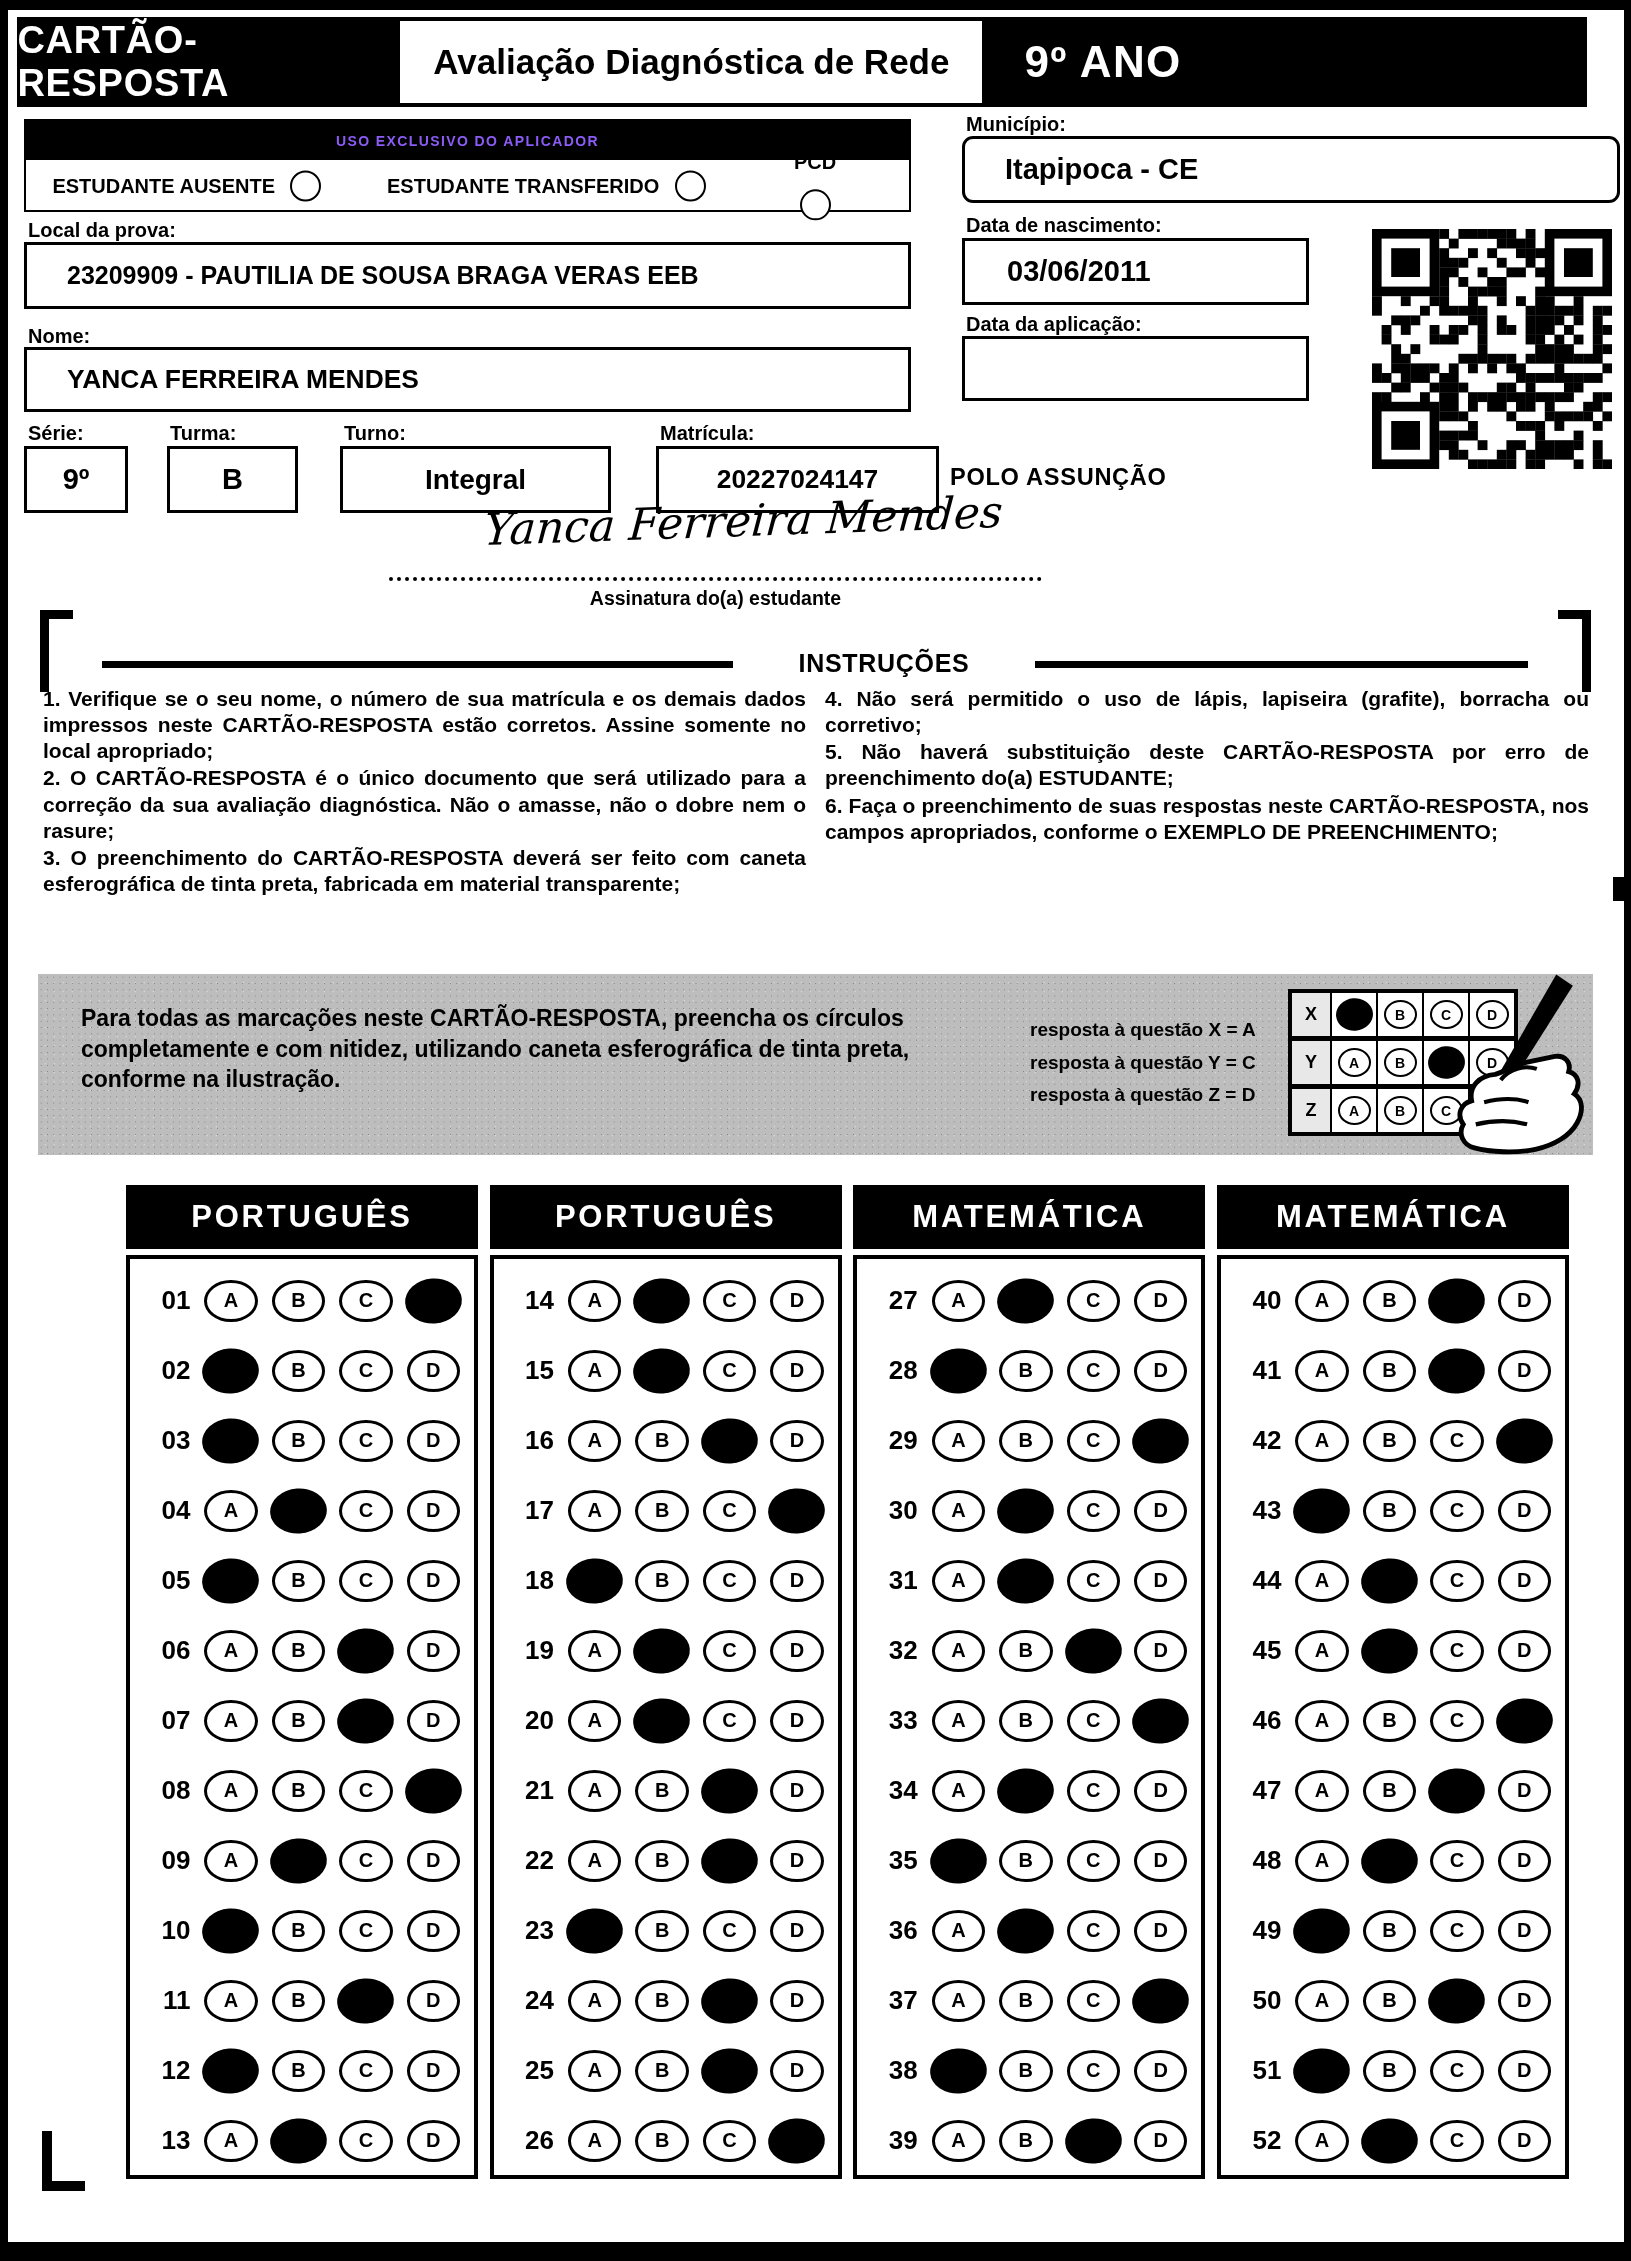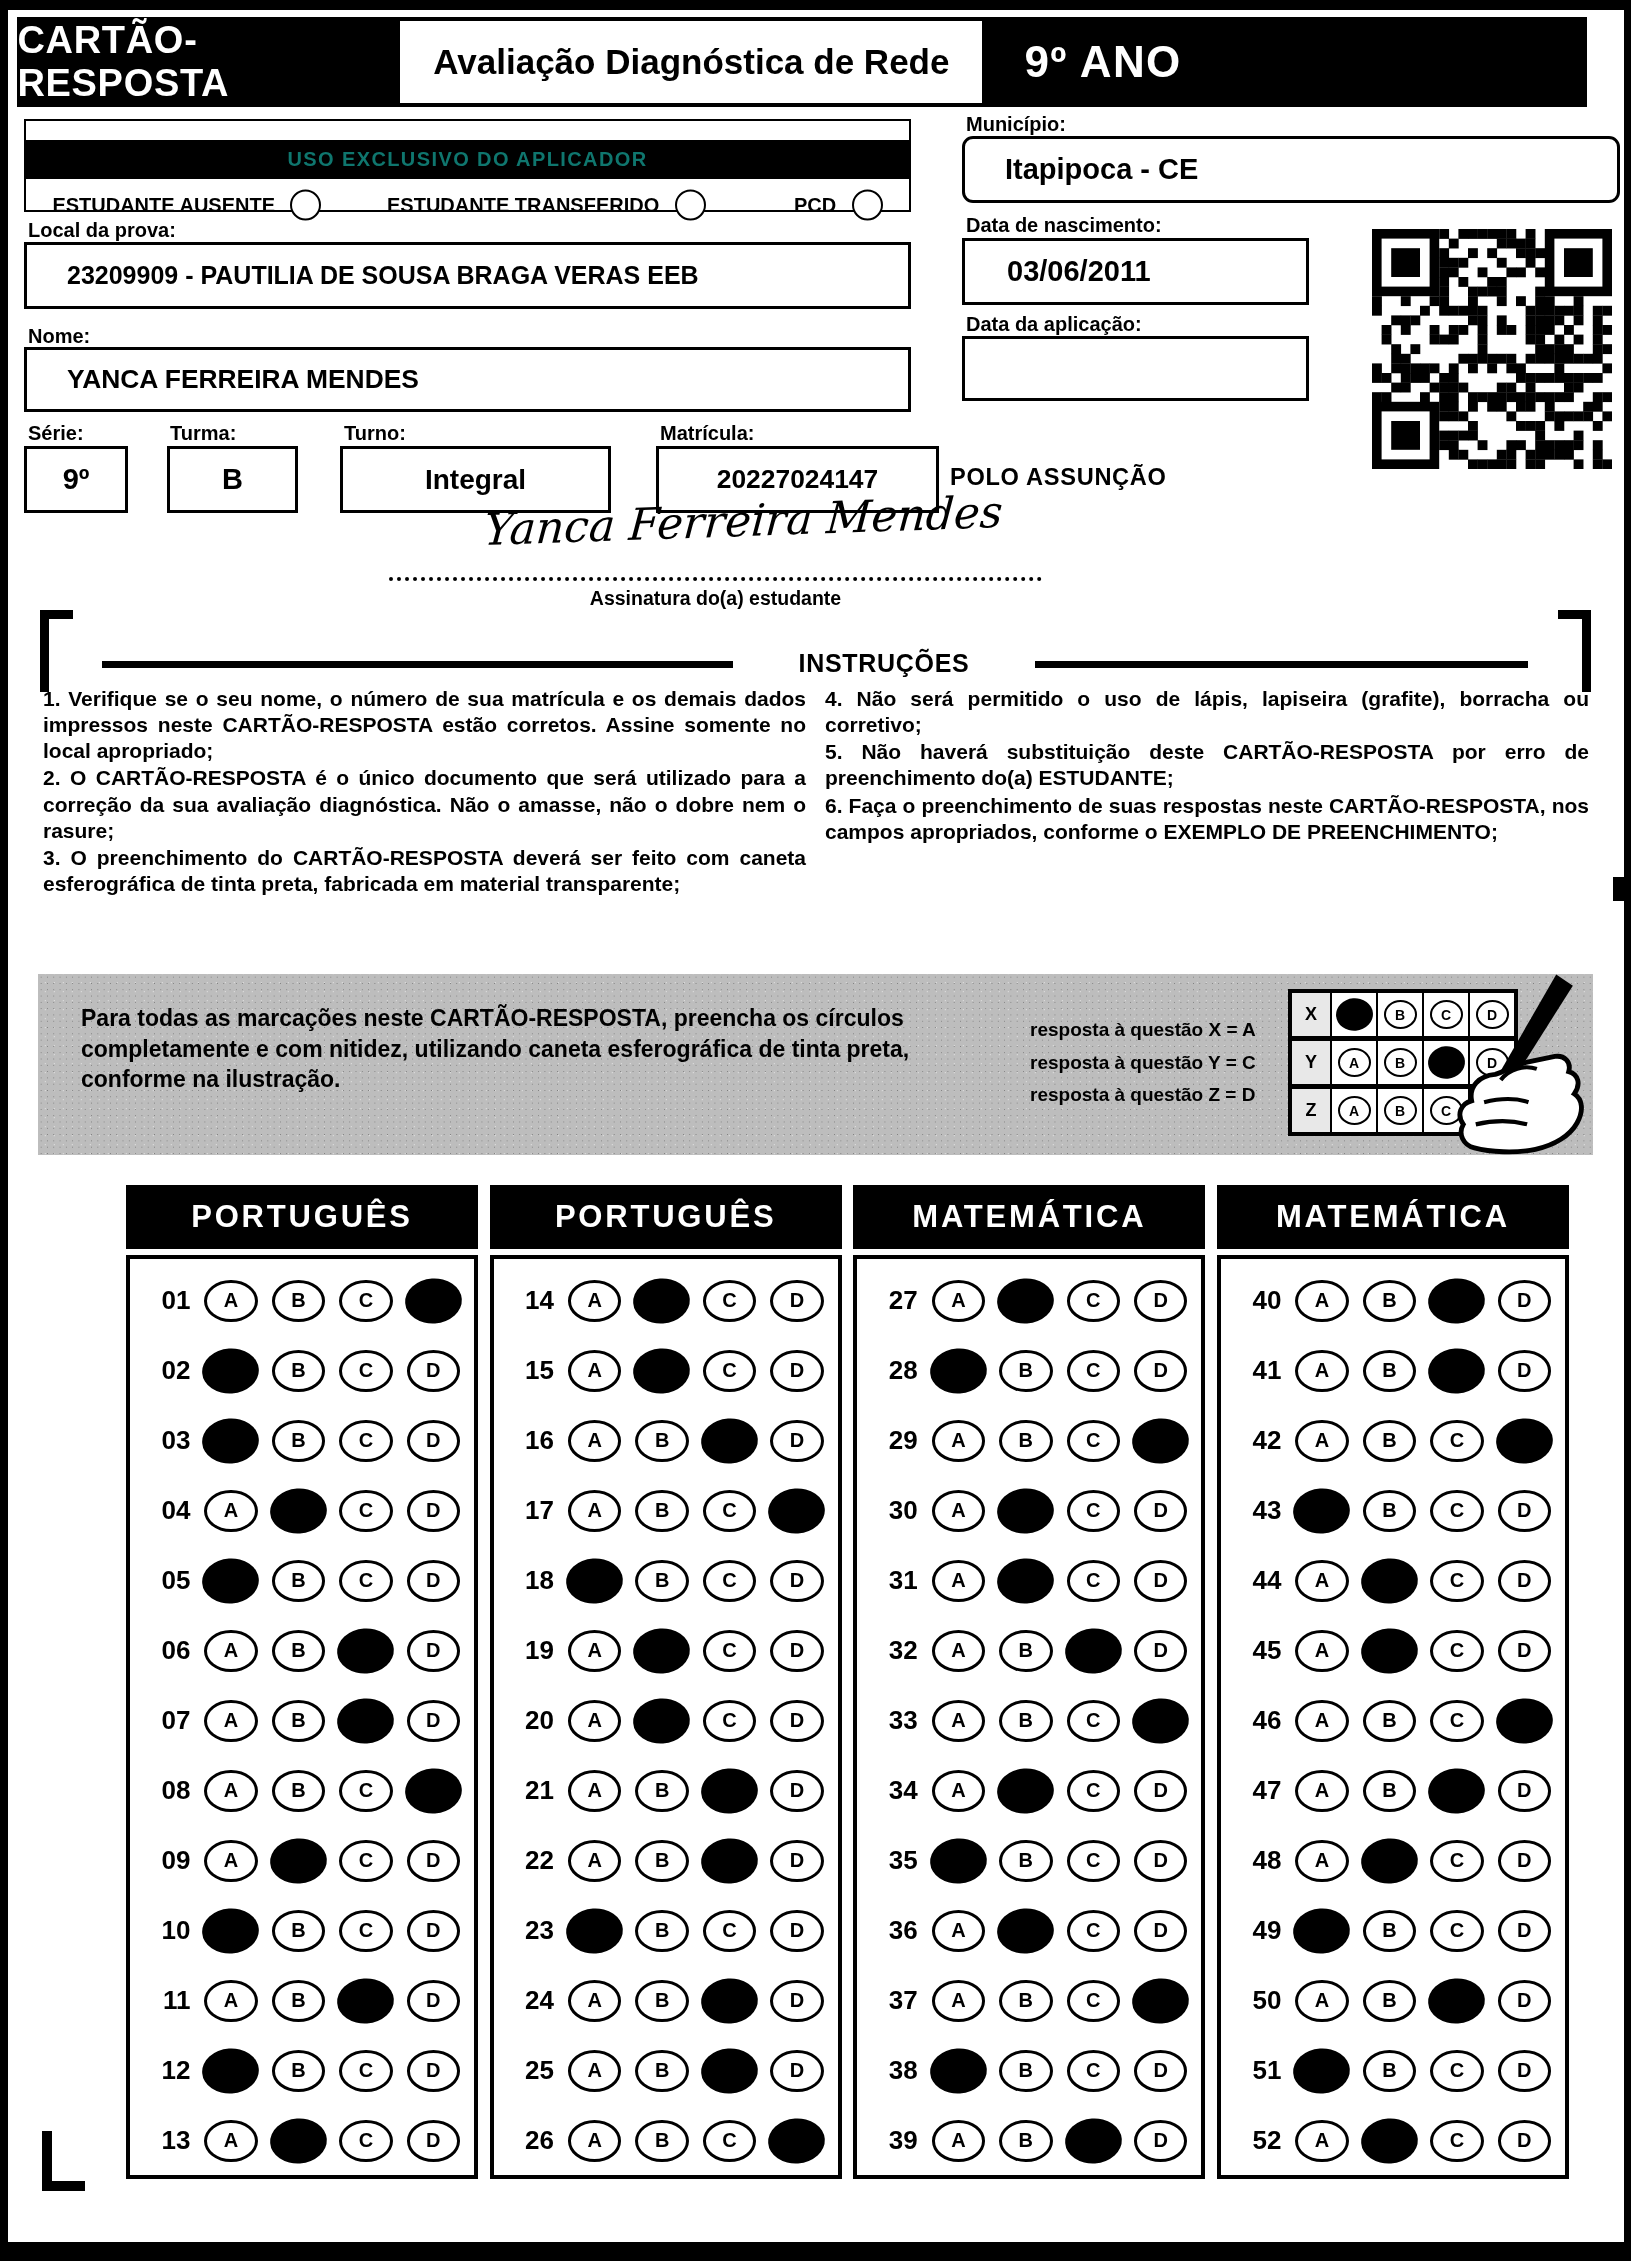--- a/index.html
+++ b/index.html
@@ -7,21 +7,21 @@
         font-family:"Liberation Sans",sans-serif;color:#000;overflow:hidden;}
   .abs{position:absolute;}
   .frame{background:#000;}
   
   .hdr{left:17.4px;top:17.4px;width:1570px;height:90px;background:#000;display:flex;align-items:stretch;}
   .hdr-card{width:379px;color:#fff;font-size:38px;font-weight:bold;display:flex;align-items:center;justify-content:center;letter-spacing:0.7px;}
   .hdr-exam{width:590px;background:#fff;border:4.2px solid #000;box-sizing:border-box;display:flex;align-items:center;justify-content:center;font-size:35px;font-weight:bold;}
   .hdr-grade{flex:1;color:#fff;font-size:44px;font-weight:bold;display:flex;align-items:center;padding-left:38px;letter-spacing:1.4px;}
   
   .apl{left:24px;top:119px;width:887px;height:93px;border:2.8px solid #000;box-sizing:border-box;}
-  .apl-title{height:39px;background:#000;color:#0f766e;font-weight:bold;font-size:20px;letter-spacing:1.4px;display:flex;align-items:center;justify-content:center;margin-top:19px;}
+  .apl-title{height:39px;background:#000;color:#8b5cf6;font-weight:bold;font-size:14px;letter-spacing:1.4px;display:flex;align-items:center;justify-content:center;}
   .apl-opts{position:relative;height:51px;}
   .apl-opt{position:absolute;top:50%;transform:translateY(-50%);display:flex;align-items:center;gap:15.3px;font-weight:bold;font-size:20px;white-space:nowrap;}
   .circ{width:31px;height:31px;border:2.8px solid #000;border-radius:50%;background:#fff;box-sizing:border-box;display:inline-block;}
   .lbl{font-weight:bold;font-size:20px;}
   .fbox{border:3.5px solid #000;box-sizing:border-box;display:flex;align-items:center;background:#fff;}
   .val{font-weight:bold;font-size:26.4px;white-space:nowrap;}
   
   .sig-text{font-family:"DejaVu Serif",serif;font-style:italic;font-size:44px;text-align:center;transform:rotate(-2deg) skewX(-6deg);}
   .sig-line{border-bottom:4.9px dotted #000;}
   .sig-lbl{font-weight:bold;font-size:19.5px;text-align:center;}
@@ -77,21 +77,21 @@
     <div class="apl-title">USO EXCLUSIVO DO APLICADOR</div>
     <div class="apl-opts">
       <div class="apl-opt" style="left:26.4px;">
         <span>ESTUDANTE AUSENTE</span>
         <span class="circ"></span>
       </div>
       <div class="apl-opt" style="left:361px;">
         <span>ESTUDANTE TRANSFERIDO</span>
         <span class="circ"></span>
       </div>
-      <div class="apl-opt" style="left:768px;">
+      <div class="apl-opt" style="left:768px;flex-direction:column;">
         <span>PCD</span>
         <span class="circ"></span>
       </div>
     </div>
   </div>
 
   <div class="abs lbl" style="left:28px;top:219px;">Local da prova:</div>
   <div class="abs fbox" style="left:24px;top:242px;width:887px;height:67px;">
     <span class="val" style="margin-left:40px;font-size:25px;">23209909 - PAUTILIA DE SOUSA BRAGA VERAS EEB</span>
   </div>

